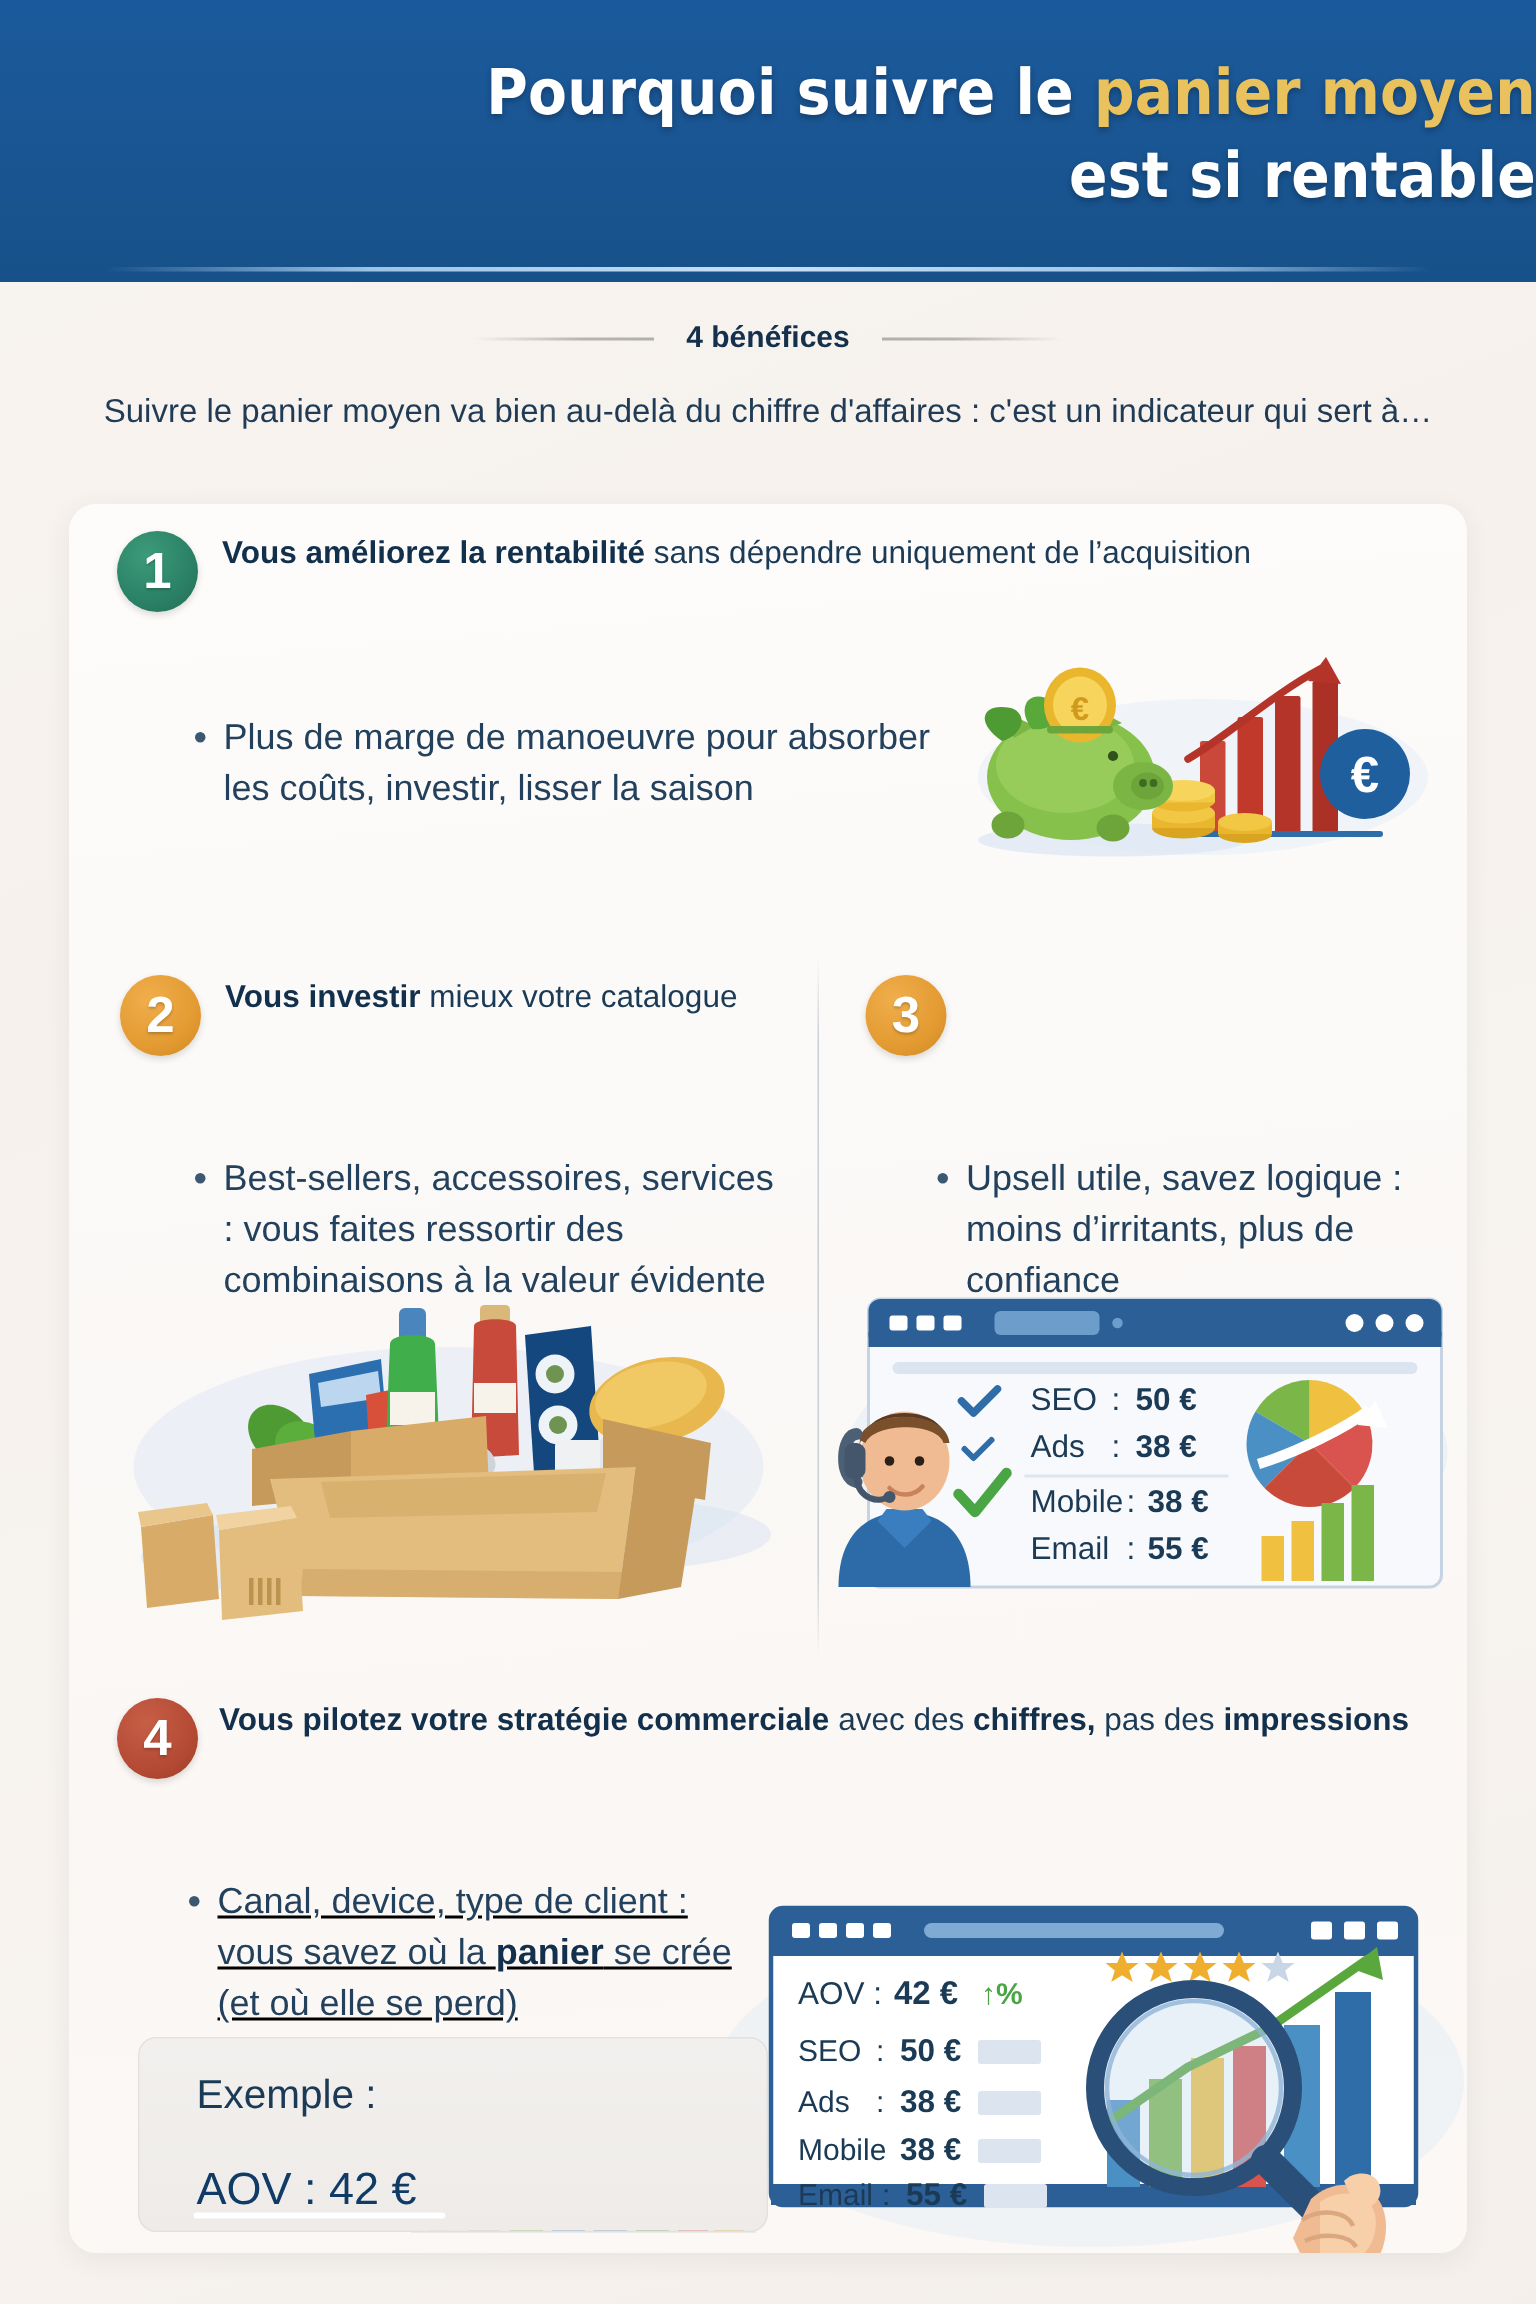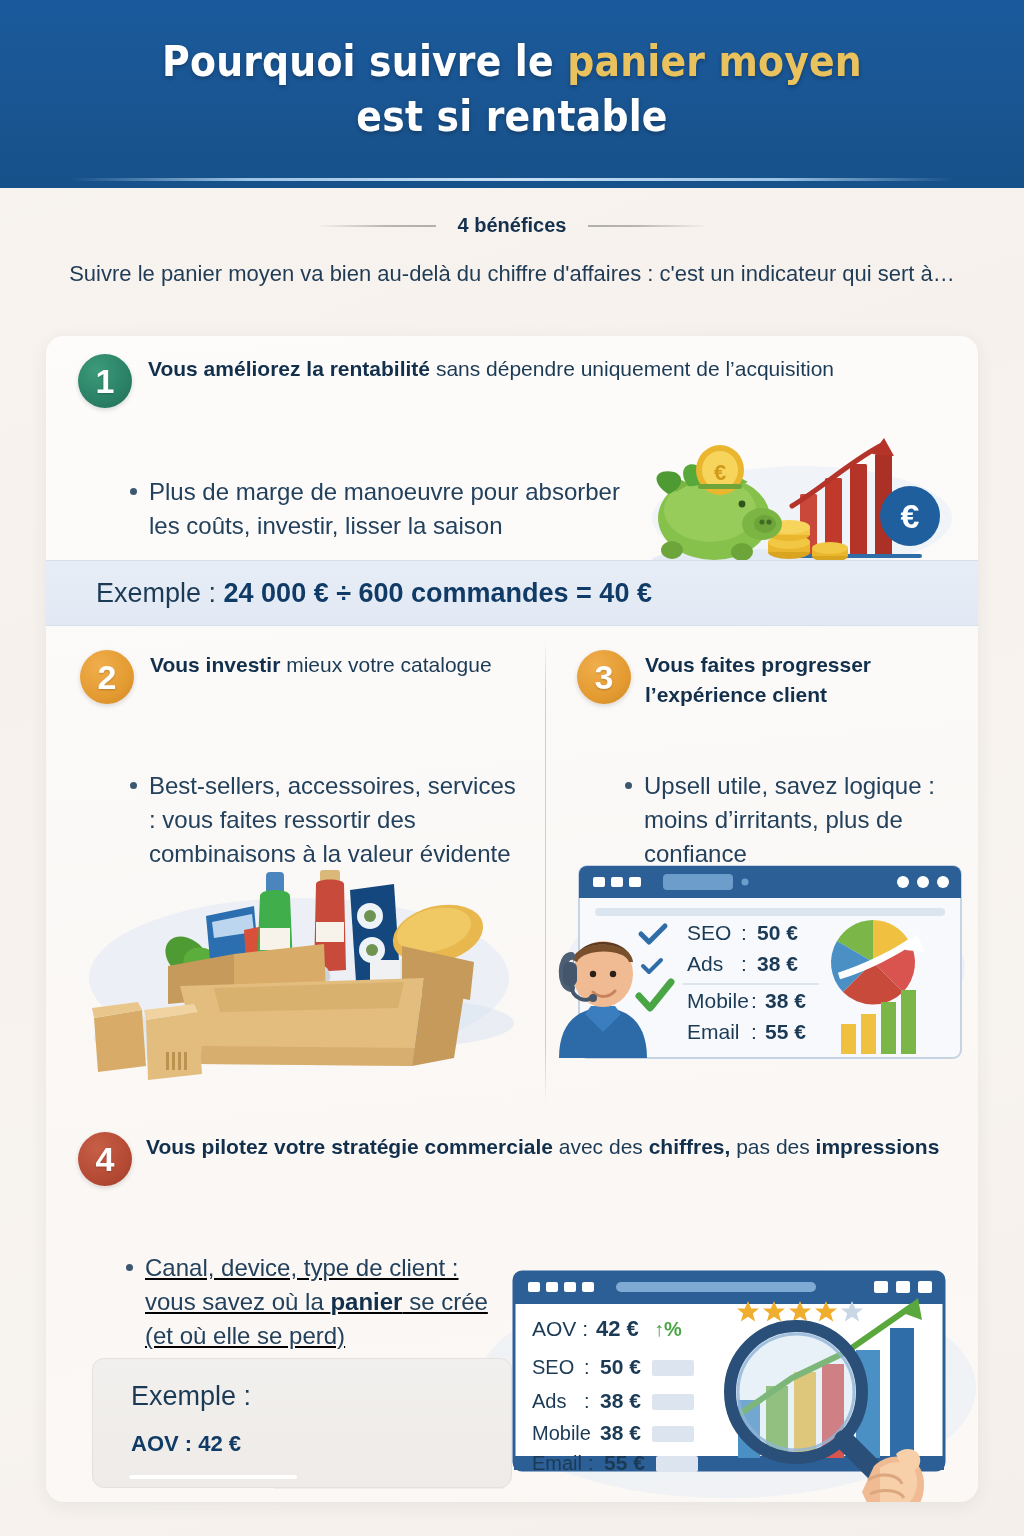--- a/index.html
+++ b/index.html
@@ -40,21 +40,21 @@
     left: 70px; right: 70px;
     bottom: 7px;
     height: 3px;
     background: linear-gradient(90deg, rgba(255,255,255,0) 0%, rgba(180,215,245,.85) 20%, rgba(210,232,250,.95) 50%, rgba(180,215,245,.85) 80%, rgba(255,255,255,0) 100%);
     border-radius: 3px;
   }
   .header-inner {
     position: absolute;
     left: 0; top: 34px;
     width: 1024px;
-    text-align: center;
+    text-align: right;
     line-height: 1.32;
   }
   .h-line {
     font-family: "Liberation Sans Narrow", "DejaVu Sans Condensed", "Liberation Sans", sans-serif;
     font-weight: 700;
     font-size: 42px;
     letter-spacing: .2px;
     color: #ffffff;
     text-shadow: 0 2px 4px rgba(0,0,0,.28);
     white-space: nowrap;
@@ -197,23 +197,23 @@
     background: linear-gradient(180deg, #f2f0ee 0%, #eeebe8 100%);
     border-radius: 12px;
     border: 1px solid #e4e0dc;
   }
   .ex2-l1 {
     position: absolute; left: 38px; top: 22px;
     font-family: "Liberation Sans Narrow", "Liberation Sans", sans-serif;
     font-size: 27px; color: #1b3a55;
   }
   .ex2-l2 {
-    position: absolute; left: 38px; top: 72px;
-    font-family: "Liberation Sans Narrow", "Liberation Sans", sans-serif;
-    font-size: 22px; font-weight: 700; color: #0f3b66;
+    position: absolute; left: 38px; top: 84px;
+    font-family: "Liberation Sans Narrow", "Liberation Sans", sans-serif;
+    font-size: 30px; font-weight: 400; color: #0f3b66;
   }
   .ex2-underline {
     position: absolute; left: 36px; top: 116px;
     width: 168px; height: 4px; border-radius: 2px;
     background: #ffffff;
   }
 
   
   .metric {
     font-family: "Liberation Sans Narrow", "Liberation Sans", sans-serif;
@@ -302,23 +302,20 @@
           <path d="M56 54 C44 38 56 26 70 36 C80 44 70 56 56 54 Z" fill="#58a83a"></path>
 
           <ellipse cx="88" cy="38" rx="24" ry="25" fill="#e9b62e"></ellipse>
           <ellipse cx="88" cy="38" rx="18" ry="19" fill="#f7d45c"></ellipse>
           <text x="88" y="48" text-anchor="middle" font-family="Liberation Sans, sans-serif" font-size="22" font-weight="700" fill="#d09a1c">€</text>
           <rect x="66" y="52" width="44" height="5" rx="2.5" fill="#6ea53b"></rect>
         </g>
       </svg>
     </div>
 
-    <div class="example-band">
-      <div class="example-text"><span>Exemple : </span><b>24 000 € ÷ 600 commandes = 40 €</b></div>
-    </div>
 
     <div class="vdiv"></div>
 
     <div style="position:absolute; left:0; top:300px; width:499px; height:470px;">
       <div class="badge badge-2" style="left:34px; top:14px;">2</div>
 
       <div class="head-text" style="position:absolute; left:104px; top:14px; width:370px;">
         <b>Vous investir</b><span> mieux votre catalogue</span>
       </div>
 
@@ -381,23 +378,20 @@
             <rect x="108" y="194" width="3" height="18"></rect>
           <rect x="114" y="194" width="3" height="18"></rect>
             <rect x="120" y="194" width="3" height="18"></rect>
         </g>
       </svg>
     </div>
 
     <div style="position:absolute; left:499px; top:300px; width:433px; height:470px;">
       <div class="badge badge-3" style="left:32px; top:14px;">3</div>
 
-      <div class="head-text" style="position:absolute; left:100px; top:14px; width:320px;">
-        <b>Vous faites progresser l’expérience client</b>
-      </div>
 
       <div class="bullet-row" style="position:absolute; left:80px; top:118px; width:330px;">
         <span class="dot"></span>
         <span class="bul-text">Upsell utile, savez logique : moins d’irritants, plus de confiance</span>
       </div>
 
       <svg class="ill" style="left:10px; top:220px;" width="420" height="218" viewBox="0 0 420 218">
         <ellipse cx="210" cy="112" rx="200" ry="88" fill="#dfe9f7" opacity=".45"></ellipse>
 
         <rect x="24" y="10" width="382" height="192" rx="8" fill="#f7f9fc" stroke="#c6d3e2" stroke-width="2"></rect>

